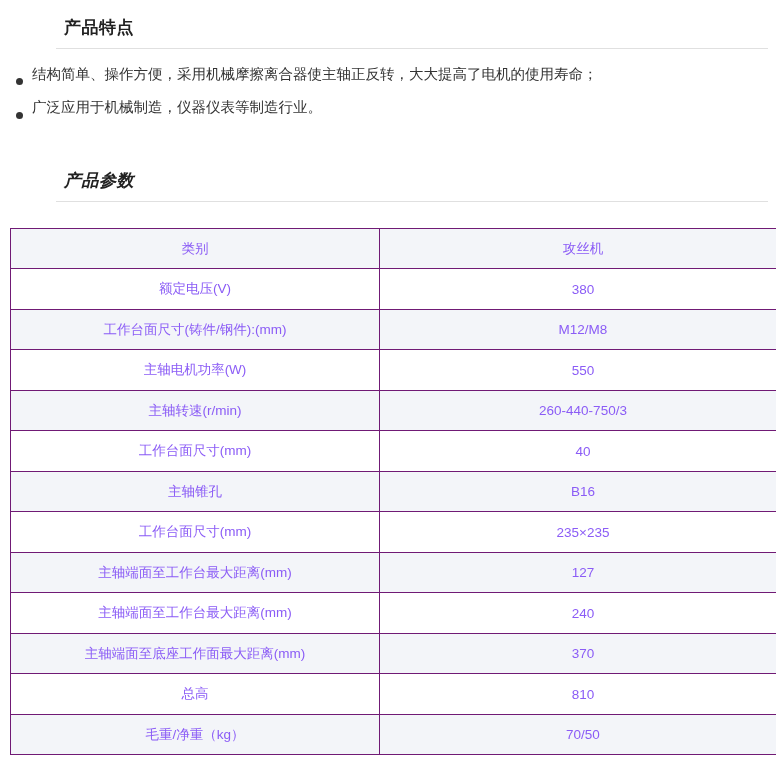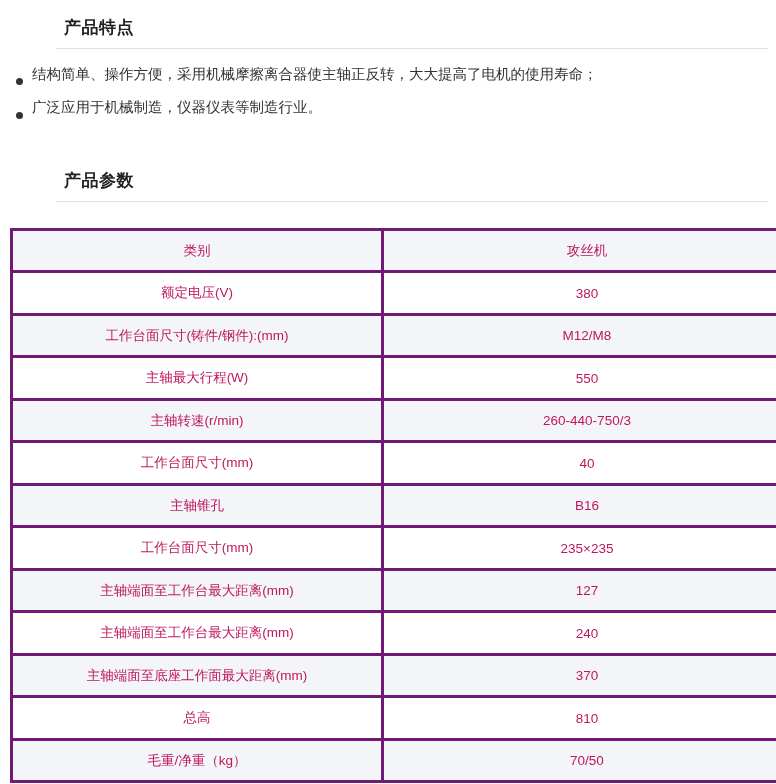--- a/index.html
+++ b/index.html
@@ -45,34 +45,35 @@
     border-radius: 50%;
     background: #333333;
     margin: 8px 9px 0 2px;
     flex: 0 0 auto;
   }
   .feature-text {
     flex: 1 1 auto;
   }
   .params-heading-wrap {
     margin-top: 34px;
+    font-style: italic;
   }
   table.params {
     width: 760px;
     margin: 26px 0 0 2px;
     border-collapse: collapse;
     table-layout: fixed;
     font-size: 13.5px;
   }
   table.params td {
-    border: 3px solid #701a75;
+    border: 1px solid #701a75;
     height: 35.5px;
     text-align: center;
     vertical-align: middle;
-    color: #be185d;
+    color: #8b5cf6;
     padding: 2px 4px;
   }
   table.params tr.odd td {
     background: #f3f5f9;
   }
   table.params tr.even td {
     background: #ffffff;
   }
   td.col-label {
     width: 360px;
@@ -111,21 +112,21 @@
       </tr>
       <tr class="even">
         <td class="col-label">额定电压(V)</td>
         <td class="col-value">380</td>
       </tr>
       <tr class="odd">
         <td class="col-label">工作台面尺寸(铸件/钢件):(mm)</td>
         <td class="col-value">M12/M8</td>
       </tr>
       <tr class="even">
-        <td class="col-label">主轴最大行程(W)</td>
+        <td class="col-label">主轴电机功率(W)</td>
         <td class="col-value">550</td>
       </tr>
       <tr class="odd">
         <td class="col-label">主轴转速(r/min)</td>
         <td class="col-value">260-440-750/3</td>
       </tr>
       <tr class="even">
         <td class="col-label">工作台面尺寸(mm)</td>
         <td class="col-value">40</td>
       </tr>

